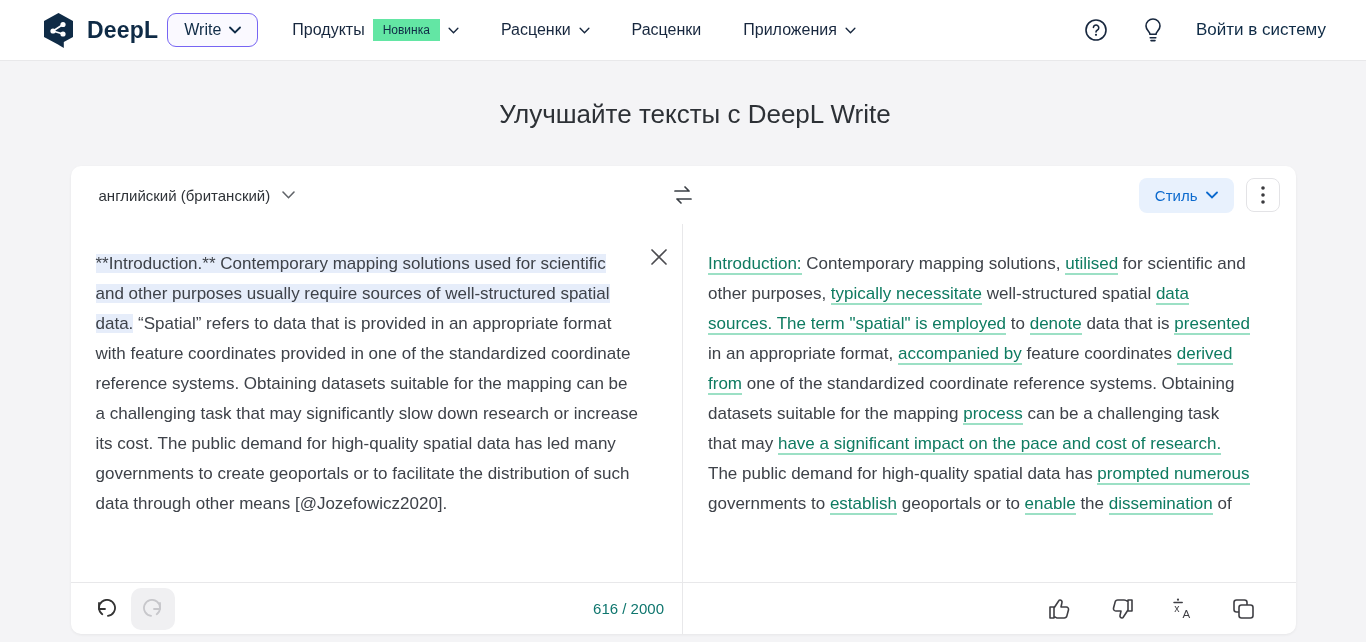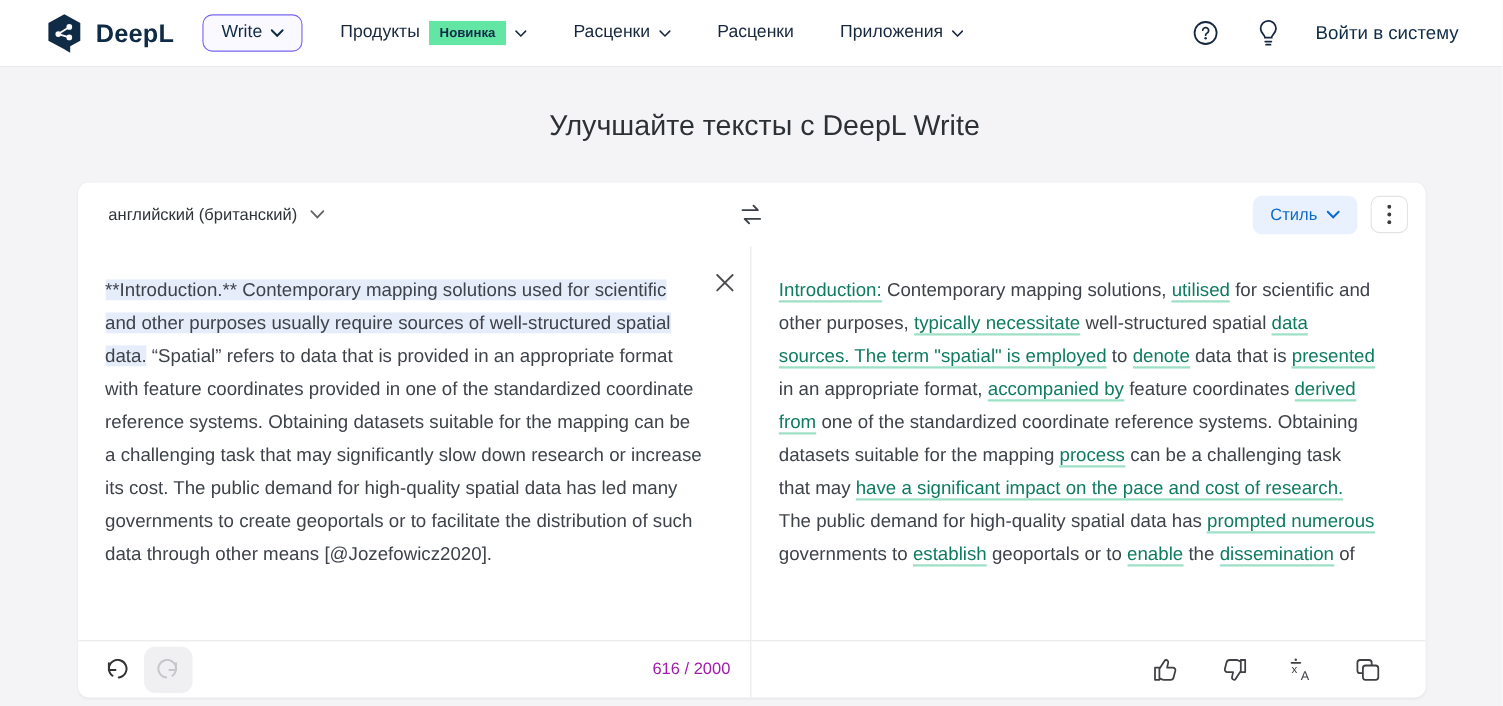--- a/index.html
+++ b/index.html
@@ -10,24 +10,24 @@
   }
   *{margin:0;padding:0;box-sizing:border-box;}
   html,body{width:1366px;height:642px;overflow:hidden;}
   body{font-family:"Liberation Sans","DejaVu Sans",sans-serif;background:var(--page-bg);color:var(--text-dark);}
   svg{display:block;}
 
   
   .navbar{height:61px;background:#fff;border-bottom:1px solid var(--hairline);display:flex;align-items:center;padding:0 40px;}
   .brand{display:flex;align-items:center;gap:10px;cursor:pointer;}
   .brand-name{font-size:23px;font-weight:700;color:var(--brand-navy);letter-spacing:.2px;}
-  .write-btn{margin-left:26px;display:flex;align-items:center;gap:8px;border:1.5px solid var(--accent-purple);background:#faf9ff;border-radius:9px;padding:7px 16px;font-size:16px;font-weight:500;color:var(--brand-navy);cursor:pointer;}
+  .write-btn{margin-left:9px;display:flex;align-items:center;gap:8px;border:1.5px solid var(--accent-purple);background:#faf9ff;border-radius:9px;padding:7px 16px;font-size:16px;font-weight:500;color:var(--brand-navy);cursor:pointer;}
   .nav-items{display:flex;align-items:center;gap:42px;margin-left:34px;}
   .nav-item{display:flex;align-items:center;gap:8px;font-size:16px;color:#17273e;cursor:pointer;}
-  .badge{background:var(--badge-green);color:var(--brand-navy);font-size:12px;font-weight:700;padding:4px 10px;border-radius:0;}
+  .badge{background:var(--badge-green);color:var(--brand-navy);font-size:12px;font-weight:400;padding:4px 10px;border-radius:0;}
   .nav-right{margin-left:auto;display:flex;align-items:center;gap:30px;}
   .icon-btn{background:none;border:none;cursor:pointer;padding:2px;}
   .login{font-size:17px;color:var(--brand-navy);cursor:pointer;background:none;border:none;font-family:inherit;}
 
   
   .page-title{margin-top:38px;text-align:center;font-size:26px;font-weight:500;color:#2d3136;padding-left:24px;}
 
   
   .card{width:1225px;margin:36px auto 0;background:#fff;border-radius:10px;box-shadow:0 1px 3px rgba(0,0,0,.06);overflow:hidden;}
   .card-header{height:58px;display:flex;align-items:center;padding:0 16px 0 28px;position:relative;}
@@ -44,21 +44,21 @@
   .panel-right .text-block{padding:25px 44px 0 25px;}
   .hl{background:var(--selection-highlight);}
   .chg{color:var(--change-green);border-bottom:2px solid var(--change-underline);cursor:pointer;}
   .close-x{position:absolute;top:24px;right:14px;background:none;border:none;cursor:pointer;}
 
   .toolbars{display:flex;height:52px;border-top:0;}
   .toolbar{width:50%;display:flex;align-items:center;border-top:1px solid var(--hairline);}
   .toolbar-left{border-right:1px solid var(--hairline);padding:0 18px 0 22px;gap:12px;}
   .toolbar-right{justify-content:flex-end;gap:34px;padding-right:38px;}
   .redo-btn{width:44px;height:42px;background:#f0f0f2;border:none;border-radius:10px;display:flex;align-items:center;justify-content:center;cursor:default;}
-  .char-count{margin-left:auto;font-size:15px;color:#a21caf;}
+  .char-count{margin-left:auto;font-size:15px;color:#0f766e;}
 </style>
 </head>
 <body>
 
 <header class="navbar">
   <div class="brand">
     <span>
       <svg width="37" height="37" viewBox="0 0 37 37">
         <path d="M18.5 1 33 9v16l-9.2 5.1 0 5.9-5-3.1-0.3-0.1L4 25V9Z" fill="#0f2b46"></path>
         <circle cx="13" cy="19" r="2.6" fill="#fff"></circle>

